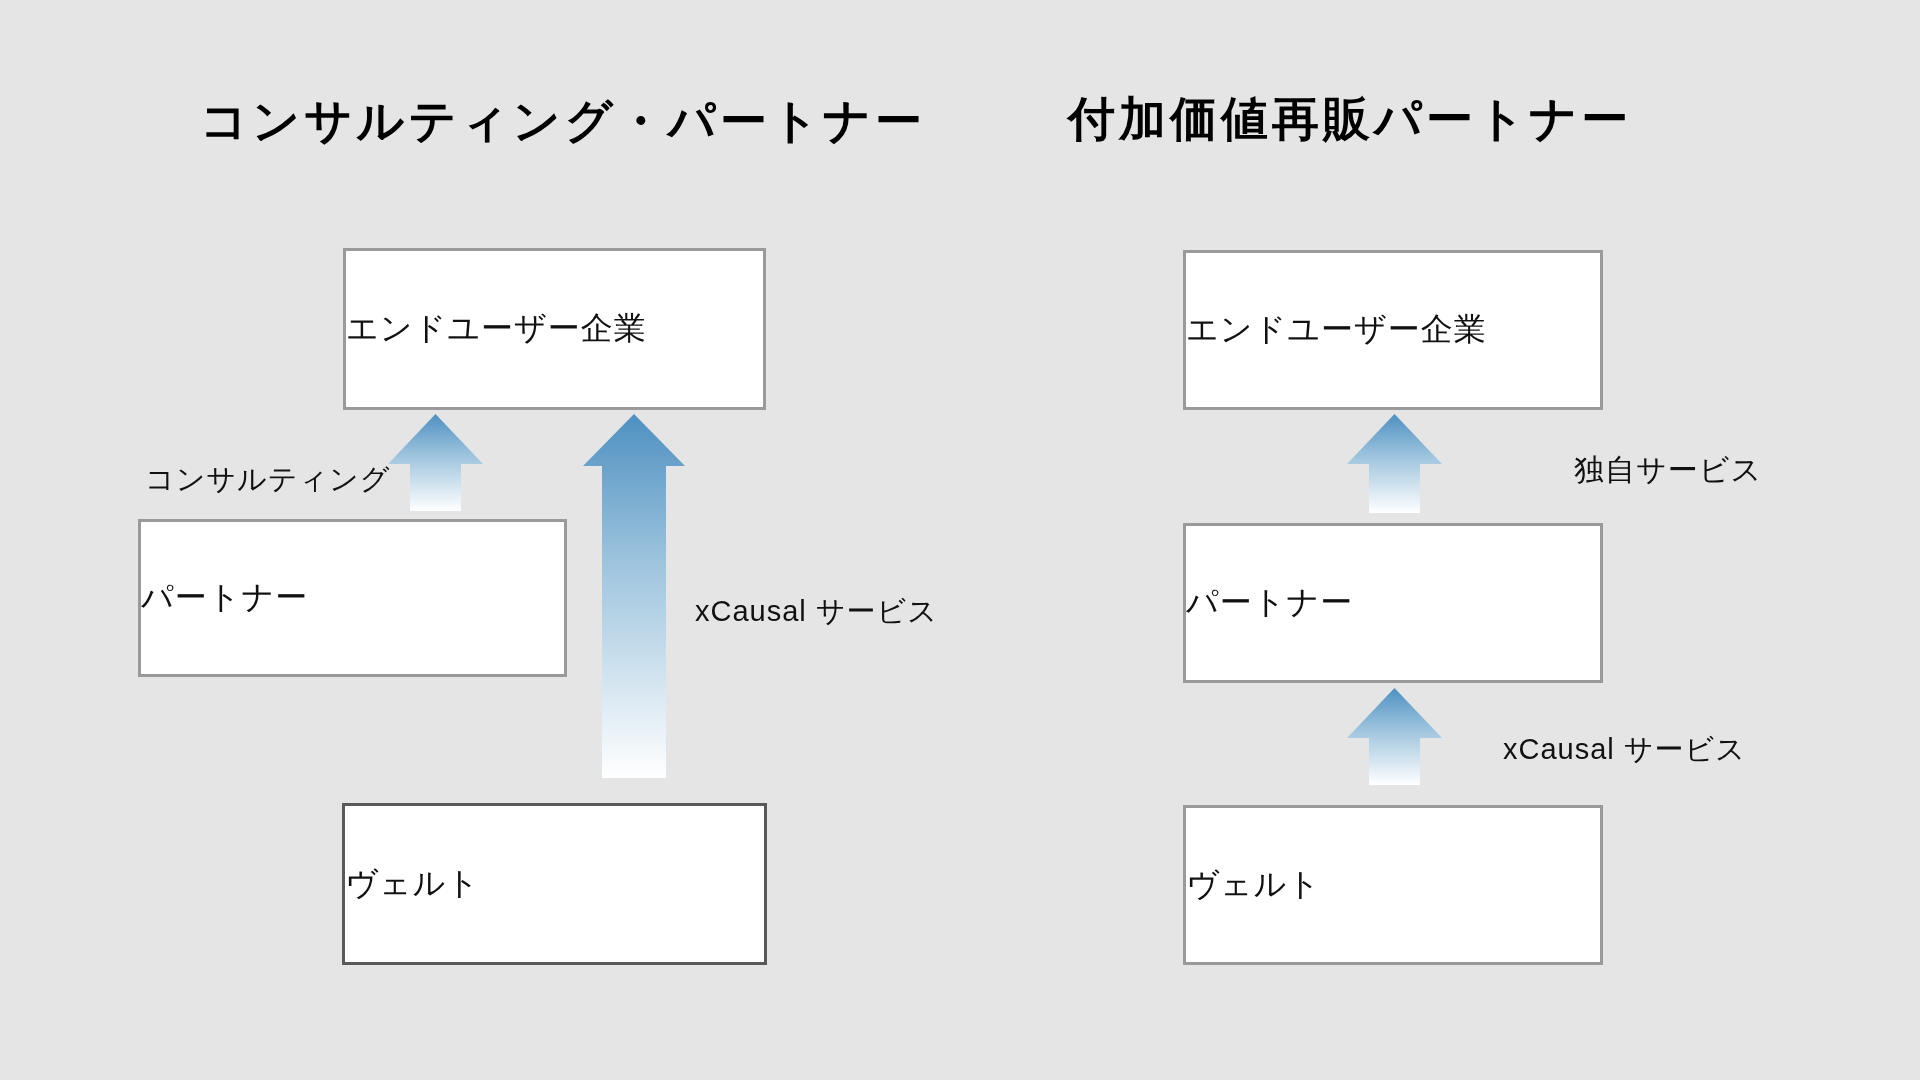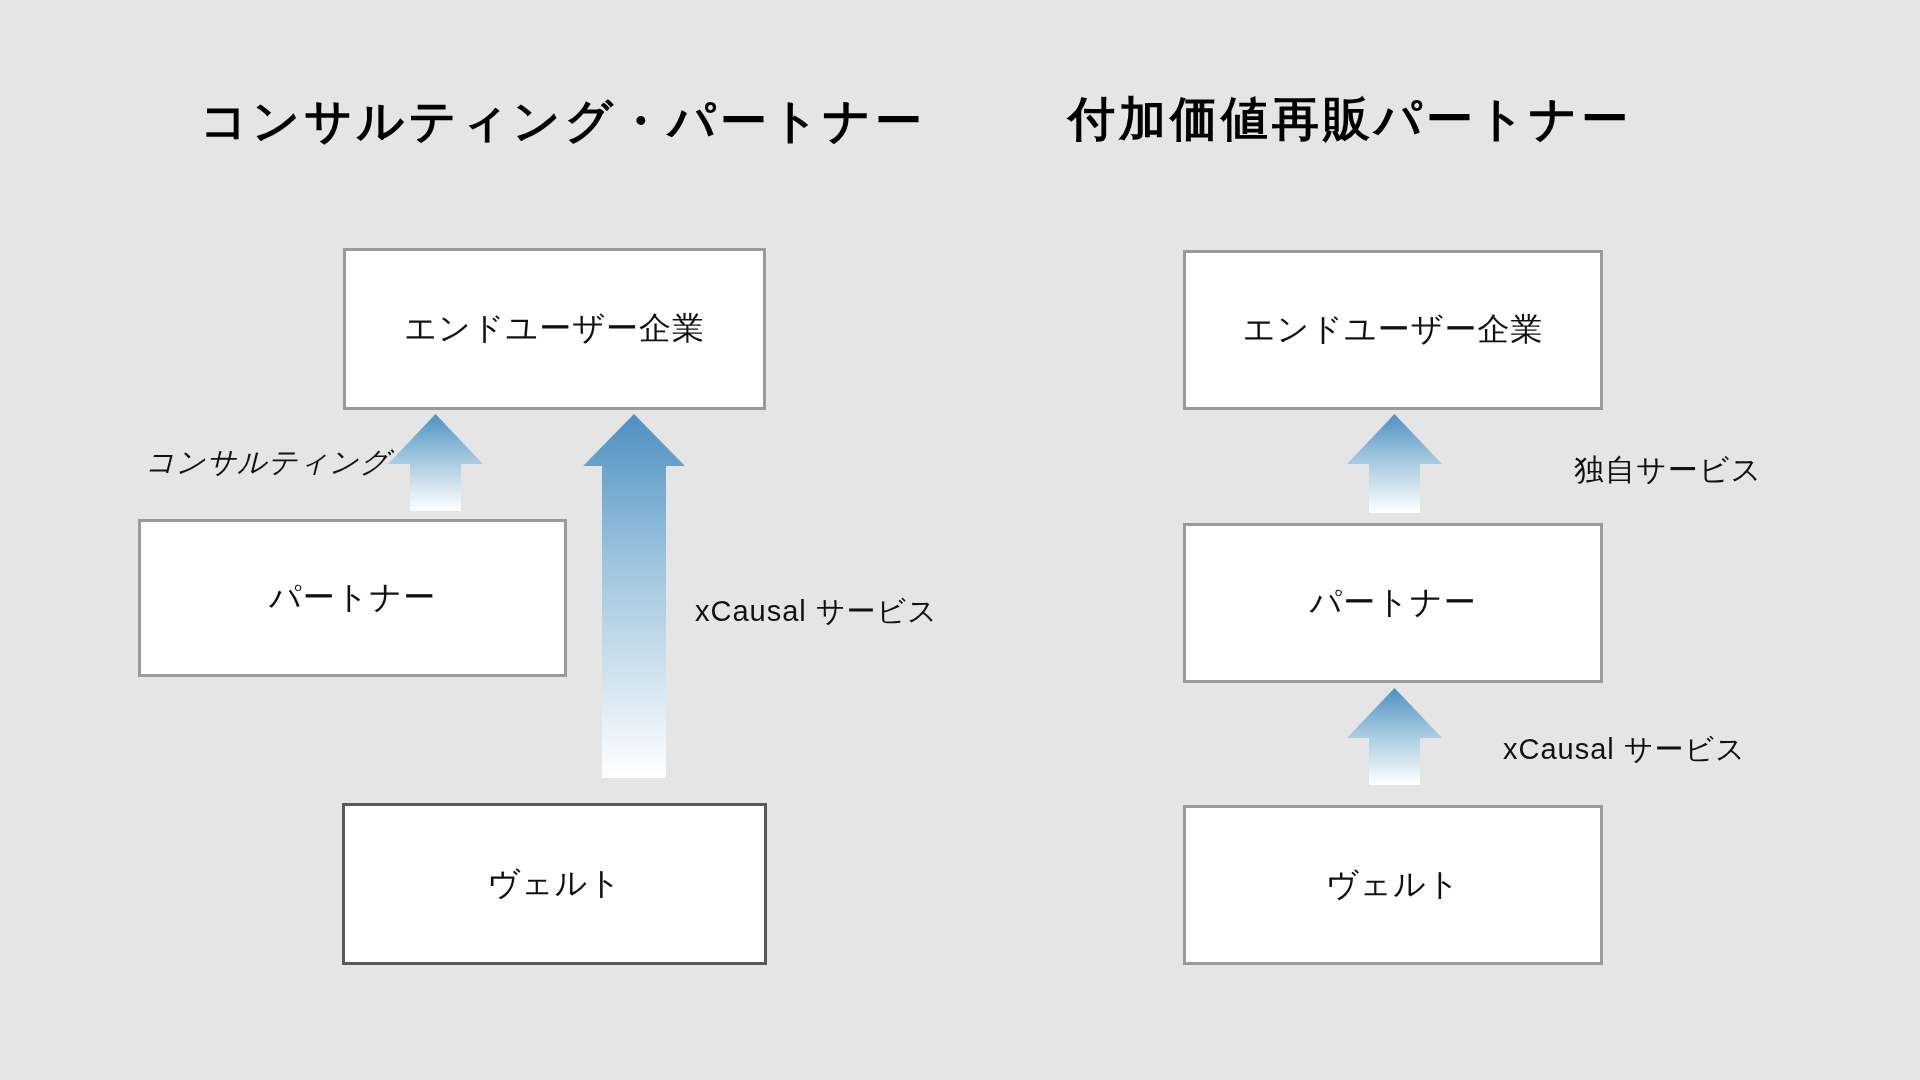--- a/index.html
+++ b/index.html
@@ -23,21 +23,20 @@
     color: #000000;
     white-space: nowrap;
   }
   .box {
     position: absolute;
     background: #ffffff;
     border: 3px solid #4d7c0f;
     box-sizing: border-box;
     display: flex;
     align-items: center;
-    justify-content: center;
   }
   .box-label {
     font-size: 32px;
     color: #111111;
     letter-spacing: 1px;
     white-space: nowrap;
   }
   .flow-label {
     position: absolute;
     font-size: 29px;
@@ -54,21 +53,21 @@
 <body style="background: rgb(255, 255, 255);">
 
 <div class="stage">
 
   <div class="diagram-title" style="left:200px; top:90px;">コンサルティング・パートナー</div>
 
   <div class="box" style="left: 343px; top: 248px; width: 423px; height: 162px; border-color: rgb(154, 154, 154);">
     <span class="box-label" style="color: rgb(17, 17, 17);">エンドユーザー企業</span>
   </div>
 
-  <div class="flow-label" style="left: 145px; top: 443px; color: rgb(17, 17, 17); font-style: italic;">コンサルティング</div>
+  <div class="flow-label" style="left: 145px; top: 460px; color: rgb(17, 17, 17);">コンサルティング</div>
 
   <svg class="arrow" style="left:388px; top:414px;" width="95" height="97" viewBox="0 0 95 97">
     <defs>
       <linearGradient id="gradA" x1="0" y1="0" x2="0" y2="1">
         <stop class="arrow-stop-top" offset="0" stop-color="#4e90c1"></stop>
         <stop class="arrow-stop-mid" offset="0.42" stop-color="#9cc3dd"></stop>
         <stop class="arrow-stop-bottom" offset="1" stop-color="#ffffff"></stop>
       </linearGradient>
     </defs>
     <polygon points="47.5,0 95,50 73,50 73,97 22,97 22,50 0,50" fill="url(#gradA)"></polygon>

